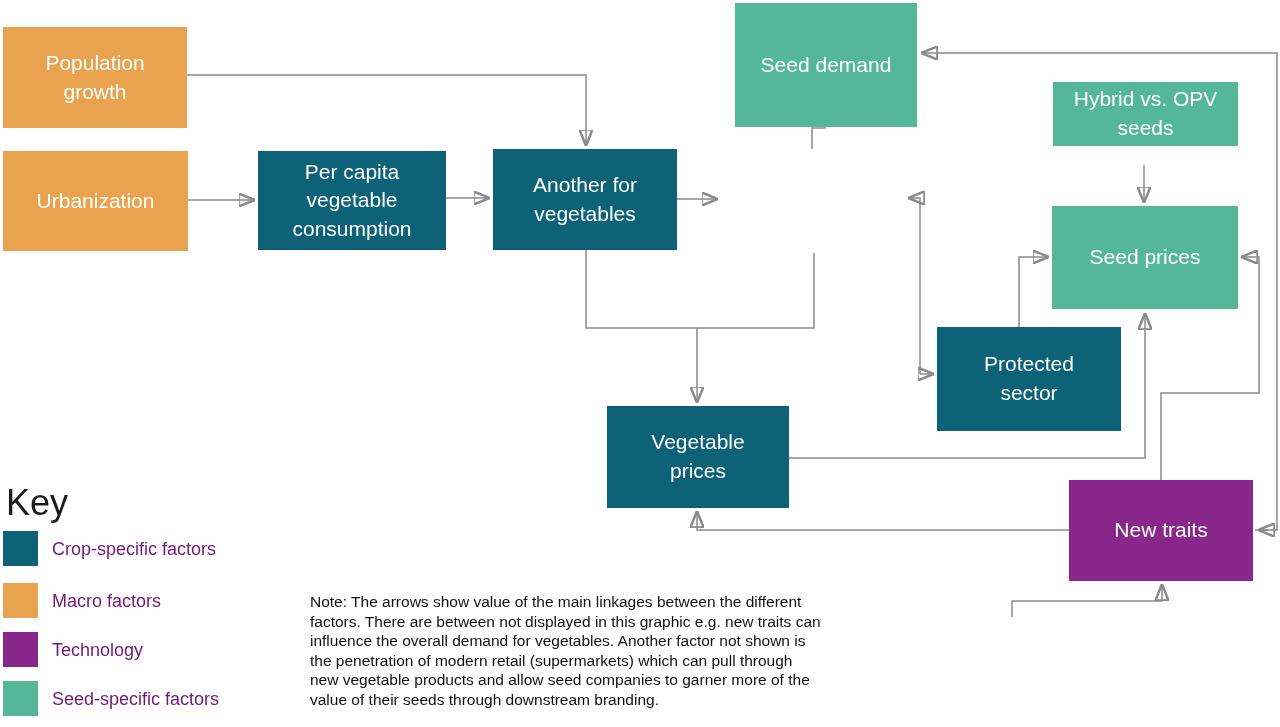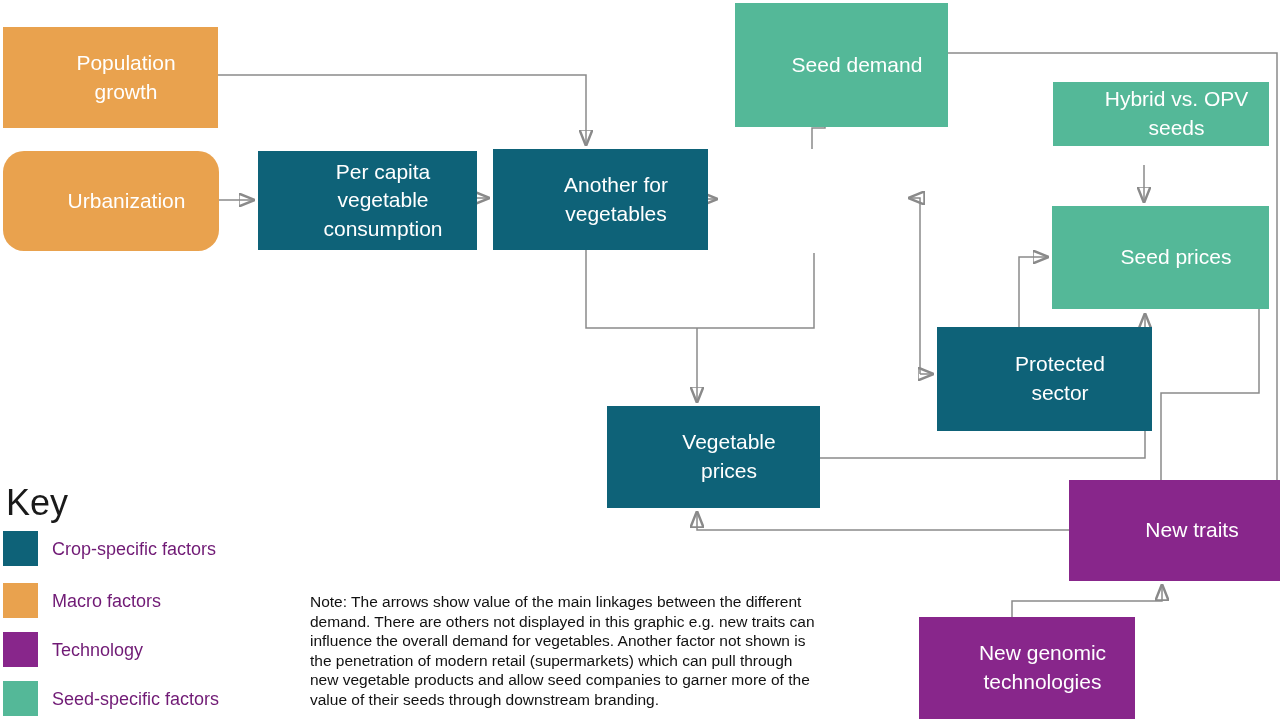--- a/index.html
+++ b/index.html
@@ -10,21 +10,21 @@
     font-family:"Liberation Sans","DejaVu Sans",sans-serif;
     overflow:hidden;
   }
   .edges{position:absolute;left:0;top:0;width:1280px;height:727px;}
   .edges path{fill:none;stroke:#8a8a8a;stroke-width:1.5px;}
   .node{
     position:absolute;
     display:flex;align-items:center;justify-content:center;
     text-align:center;
     color:#ffffff;
-    font-size:21px;line-height:1.36;padding-left:31px;
+    font-size:21px;line-height:1.36;
   }
   .node span{display:inline-block;}
   .key-title{
     position:absolute;left:6px;top:482px;
     font-size:36px;color:#1a1a1a;
   }
   .legend-row{position:absolute;left:0;height:35px;}
   .legend-swatch{position:absolute;left:3px;top:0;width:35px;height:35px;}
   .legend-label{
     position:absolute;left:52px;top:50%;transform:translateY(-50%);
@@ -62,21 +62,21 @@
     <path d="M1255,530 H1277 V53 H921" marker-end="url(#ah)" stroke="#8A8A8A"></path>
     <path d="M1268,530 H1258" marker-end="url(#ah)" stroke="#8A8A8A"></path>
     <path d="M1069,530 H697 V511" marker-end="url(#ah)" stroke="#8A8A8A"></path>
     <path d="M1012,617 V601 H1162 V584" marker-end="url(#ah)" stroke="#8A8A8A"></path>
   </svg>
 
   <div class="node" style="left: 3px; top: 27px; width: 184px; height: 101px; background: rgb(233, 162, 78);">
     <span style="max-width:122px;">Population growth</span>
   </div>
 
-  <div class="node" style="left: 3px; top: 151px; width: 185px; height: 100px; background: rgb(233, 162, 78); border-radius: 21px;">
+  <div class="node" style="left: 3px; top: 151px; width: 185px; height: 100px; background: rgb(233, 162, 78);">
     <span>Urbanization</span>
   </div>
 
   <div class="node" style="left: 258px; top: 151px; width: 188px; height: 99px; background: rgb(14, 98, 120);">
     <span style="max-width:150px;">Per capita vegetable consumption</span>
   </div>
 
   <div class="node" style="left: 493px; top: 149px; width: 184px; height: 101px; background: rgb(14, 98, 120);">
     <span style="max-width:140px;">Another for vegetables</span>
   </div>
@@ -99,23 +99,20 @@
   </div>
 
   <div class="node" style="left: 607px; top: 406px; width: 182px; height: 102px; background: rgb(14, 98, 120);">
     <span style="max-width:110px;">Vegetable prices</span>
   </div>
 
   <div class="node" style="left: 1069px; top: 480px; width: 184px; height: 101px; background: rgb(136, 38, 139); align-items: center;">
     <span>New traits</span>
   </div>
 
-  <div class="node" style="left: 919px; top: 617px; width: 185px; height: 102px; background: rgb(136, 38, 139);">
-    <span style="max-width:145px;">New genomic technologies</span>
-  </div>
 
   <div class="key-title">Key</div>
 
   <div class="legend-row" style="top:531px;">
     <div class="legend-swatch" style="background: rgb(14, 98, 120);"></div>
     <div class="legend-label">Crop-specific factors</div>
   </div>
   <div class="legend-row" style="top:583px;">
     <div class="legend-swatch" style="background: rgb(233, 162, 78);"></div>
     <div class="legend-label">Macro factors</div>
@@ -124,20 +121,20 @@
     <div class="legend-swatch" style="background: rgb(136, 38, 139);"></div>
     <div class="legend-label">Technology</div>
   </div>
   <div class="legend-row" style="top:681px;">
     <div class="legend-swatch" style="background: rgb(84, 184, 152);"></div>
     <div class="legend-label">Seed-specific factors</div>
   </div>
 
   <div class="note">
     <div>Note: The arrows show value of the main linkages between the different</div>
-    <div>demand. There are others not displayed in this graphic e.g. new traits can</div>
+    <div>factors. There are between not displayed in this graphic e.g. new traits can</div>
     <div>influence the overall demand for vegetables. Another factor not shown is</div>
     <div>the penetration of modern retail (supermarkets) which can pull through</div>
     <div>new vegetable products and allow seed companies to garner more of the</div>
     <div>value of their seeds through downstream branding.</div>
   </div>
 
 </div>
 
 </body></html>

